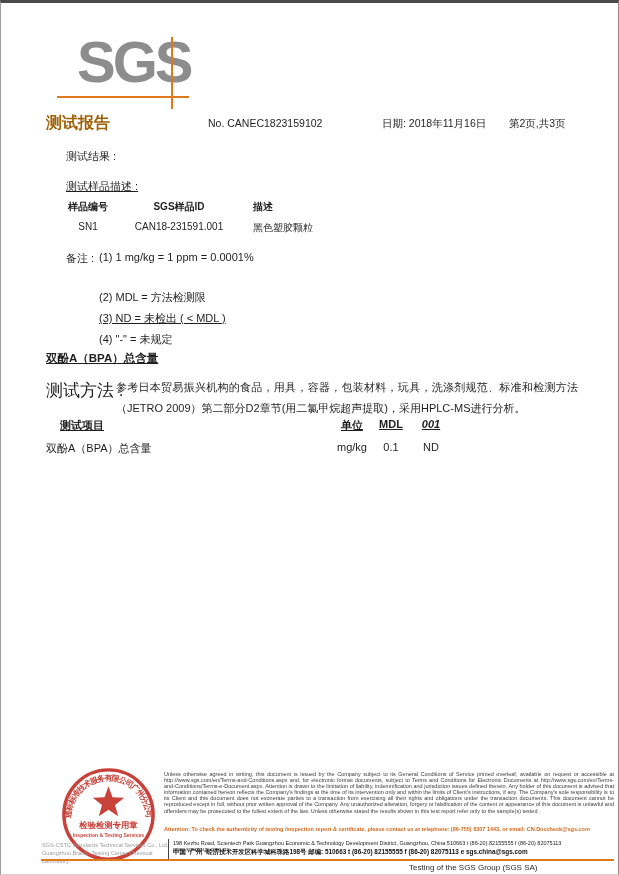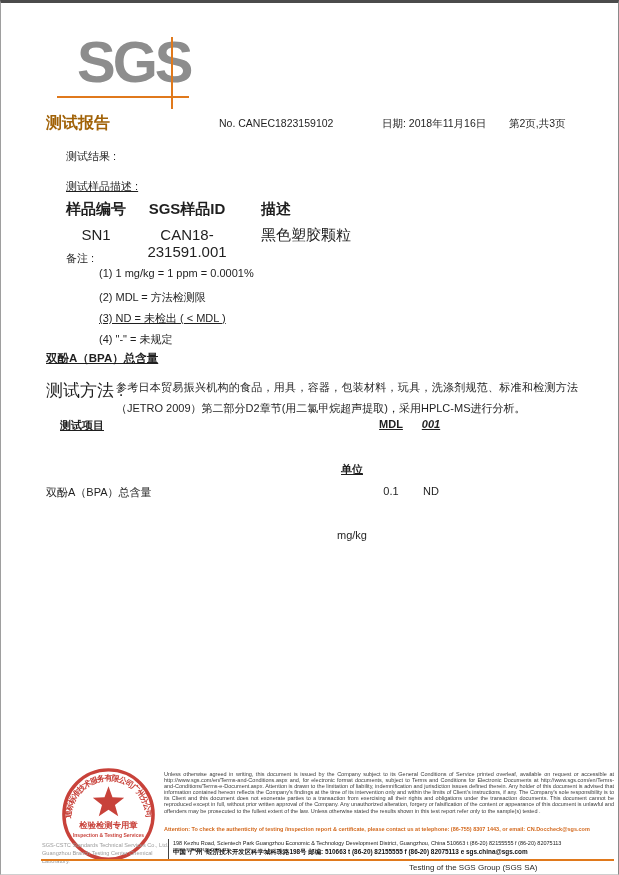--- a/index.html
+++ b/index.html
@@ -11,45 +11,45 @@
     border-right:1px solid #8a8a8a; border-bottom:1px solid #cfcfcf;
     color:#1f1f1f;
   }
   
   .logo-text { position:absolute; left:76px; top:30px; font-size:58px; font-weight:bold;
     color:#8d8d8d; letter-spacing:-3px; line-height:1; }
   .logo-hline { position:absolute; left:56px; top:93px; width:132px; height:2px; background:#e0791c; }
   .logo-vline { position:absolute; left:170px; top:34px; width:2px; height:72px; background:#e0791c; }
   
   .doc-title { position:absolute; left:45px; top:110px; font-size:16px; font-weight:bold; color:#a16207; }
-  .hdr-no   { position:absolute; left:218px; top:114px; font-size:10.5px; }
+  .hdr-no   { position:absolute; left:207px; top:114px; font-size:10.5px; }
   .hdr-date { position:absolute; left:381px; top:114px; font-size:10.5px; }
   .hdr-page { position:absolute; left:508px; top:114px; font-size:10.5px; }
   
   .sec-label { position:absolute; left:45px; font-size:11px;margin-left:20px; }
   .u { text-decoration:underline; }
   .b { font-weight:bold; }
   
-  .sample-table { position:absolute; left:60px; top:197px; width:420px; font-size:15px; }
+  .sample-table { position:absolute; left:52px; top:197px; width:420px; font-size:10px; }
   .sample-row { display:flex; align-items:flex-start; margin-bottom:7px; }
   .sc1 { width:70px; text-align:center; }
   .sc2 { width:112px; text-align:center; }
   .sc3 { flex:1; text-align:left; padding-left:18px; }
   
   .note-line { position:absolute; left:98px; font-size:11px; }
   
   .bpa-head { position:absolute; left:45px; top:348px; font-size:11.5px; font-weight:bold; text-decoration:underline; }
   .method-label { position:absolute; left:45px; top:376px; font-size:17px; }
   .method-text { position:absolute; left:115px; top:374px; width:462px; font-size:11px; line-height:21px; text-align:justify; }
   
   .rtable { position:absolute; left:45px; top:415px; width:408px; font-size:11px; }
   .rrow { display:flex; align-items:flex-start; margin-bottom:8px; }
   .rc-name { flex:1; text-align:left; }
   .rc-name.hdr { padding-left:14px; }
-  .rc-unit { width:44px; text-align:center;margin-top:44px; }
+  .rc-unit { width:44px; text-align:center; }
   .rc-mdl { width:34px; text-align:center; }
   .rc-val { width:46px; text-align:center; }
   .hdr-cell { font-weight:bold; text-decoration:underline; }
   .ital { font-style:italic; }
   
   .stamp { position:absolute; left:59px; top:763px; width:97px; height:97px; opacity:0.92; }
   .company-lines { position:absolute; left:41px; top:838px; width:130px; font-size:5.6px;
     color:#9b9b9b; line-height:8px; }
   
   .legal { position:absolute; left:163px; top:768px; width:450px; font-size:5.5px;
@@ -87,21 +87,21 @@
       <div class="sc3">描述</div>
     </div>
     <div class="sample-row">
       <div class="sc1">SN1</div>
       <div class="sc2">CAN18-231591.001</div>
       <div class="sc3">黑色塑胶颗粒</div>
     </div>
   </div>
 
   <div class="sec-label" style="top:248px;">备注 :</div>
-  <div class="note-line" style="top:264px;">(1) 1 mg/kg = 1 ppm = 0.0001%</div>
+  <div class="note-line" style="top:248px;">(1) 1 mg/kg = 1 ppm = 0.0001%</div>
   <div class="note-line" style="top:287px;">(2) MDL = 方法检测限</div>
   <div class="note-line" style="top:308px;text-decoration:underline;">(3) ND = 未检出 ( &lt; MDL )</div>
   <div class="note-line" style="top:329px;">(4) "-" = 未规定</div>
 
   <div class="bpa-head">双酚A（BPA）总含量</div>
   <div class="method-label">测试方法 :</div>
   <div class="method-text">参考日本贸易振兴机构的食品，用具，容器，包装材料，玩具，洗涤剂规范、标准和检测方法（JETRO 2009）第二部分D2章节(用二氯甲烷超声提取)，采用HPLC-MS进行分析。</div>
 
   <div class="rtable">
     <div class="rrow">

